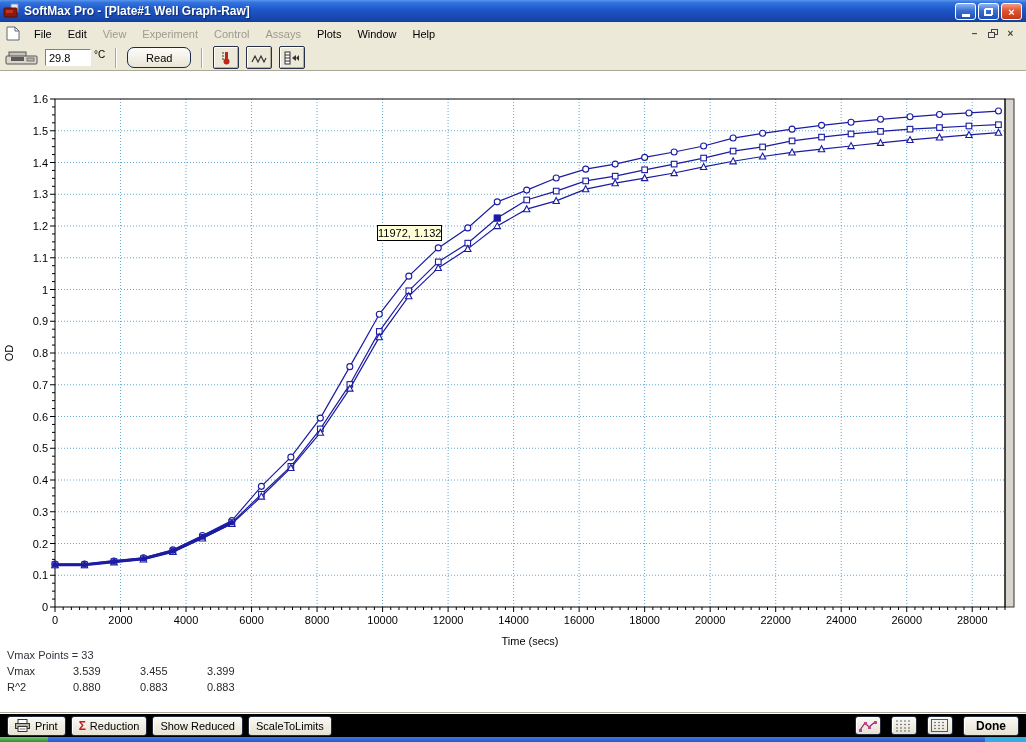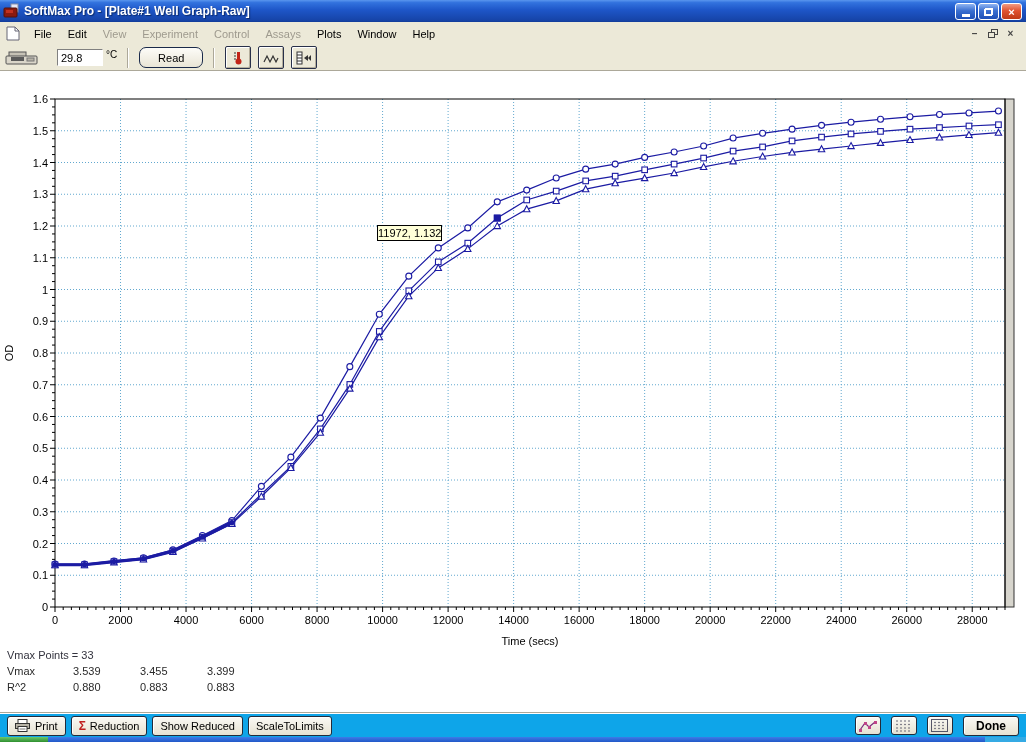--- a/index.html
+++ b/index.html
@@ -29,21 +29,21 @@
   .child-controls{margin-left:auto;display:flex;gap:3px;margin-right:8px;align-items:center}
   .cc-btn{width:15px;height:13px;display:flex;align-items:center;justify-content:center;color:#444;font-weight:bold;font-size:10px}
   .cc-restore{position:relative;width:10px;height:9px}
   .cc-restore .b{position:absolute;left:0;bottom:0;width:5px;height:4px;border:1px solid #444;background:#ECE9D8}
   .cc-restore .f{position:absolute;right:0;top:0;width:5px;height:4px;border:1px solid #444}
 
   
   .toolbar{position:absolute;top:45px;left:0;width:1026px;height:26px;background:#ECE9D8;
     border-bottom:1px solid #ACA899;box-shadow:0 1px 0 #fff;display:flex;align-items:center;box-sizing:border-box;padding-left:5px}
   .temp-field{width:38px;height:15px;background:#fff;border:1px solid;border-color:#808080 #fff #fff #808080;
-    padding:0 3px;margin-left:16px;display:flex;align-items:center}
+    padding:0 3px;margin-left:4px;display:flex;align-items:center}
   .temp-unit{margin:-6px 0 0 3px;font-size:10px}
   .tb-sep{width:1px;height:20px;background:#ACA899;border-right:1px solid #fff;margin:0 10px}
   .read-btn{width:62px;height:19px;border:1px solid #1a2a4a;border-radius:7px;
     background:linear-gradient(#FDFCF8,#E9E5D6);display:flex;align-items:center;justify-content:center}
   .tb-icon-btn{width:24px;height:21px;border:1px solid #28304a;border-radius:2px;background:#ECE9D8;
     box-shadow:inset 1px 1px 0 #fff,inset -1px -1px 0 #b4ae9c;display:flex;align-items:center;justify-content:center;margin-right:7px}
 
   
   .chart-area{position:absolute;top:71px;left:0;width:1026px;height:642px;background:#fff}
   #chart-svg{position:absolute;top:0;left:0}
@@ -55,21 +55,21 @@
   .legend{position:absolute;left:7px;top:576px;color:#2a2a2a}
   .legend-row{height:16px;display:flex;align-items:center}
   .lg-head{color:#33333e}
   .lg-label{width:66px}
   .lg-label-well{width:27px}
   .lg-cell{width:68px;display:flex;align-items:center;color:#1c1c8c}
   .lg-cell svg{margin-right:8px}
   .lg-val{width:67px;color:#2a2a2a}
 
   
-  .statusbar{position:absolute;top:713px;left:0;width:1026px;height:24px;background:#0ea5e9;
+  .statusbar{position:absolute;top:713px;left:0;width:1026px;height:24px;background:#000000;
     border-top:1px solid #fff;box-shadow:0 -1px 0 #ACA899;display:flex;align-items:center;box-sizing:border-box;padding:0 7px}
   .sb-btn{height:20px;border:1px solid #222b3a;border-radius:3px;background:linear-gradient(#FAF9F4,#E6E2D2);
     box-shadow:inset 1px 1px 0 #fff;display:flex;align-items:center;padding:0 7px;margin-right:5px;box-sizing:border-box}
   .sb-btn .ic{margin-right:4px;display:flex;align-items:center}
   .sigma{color:#C02020;font-weight:bold;font-size:12px;margin-right:4px}
   .sb-right{margin-left:auto;display:flex;gap:10px;align-items:center}
   .sb-icon-btn{width:26px;height:19px;border:1px solid #222b3a;border-radius:3px;background:linear-gradient(#FAF9F4,#E6E2D2);
     box-shadow:inset 1px 1px 0 #fff;display:flex;align-items:center;justify-content:center;box-sizing:border-box}
   .done-btn{font-weight:bold;font-size:12px;padding:0 12px;margin-right:0}
 

